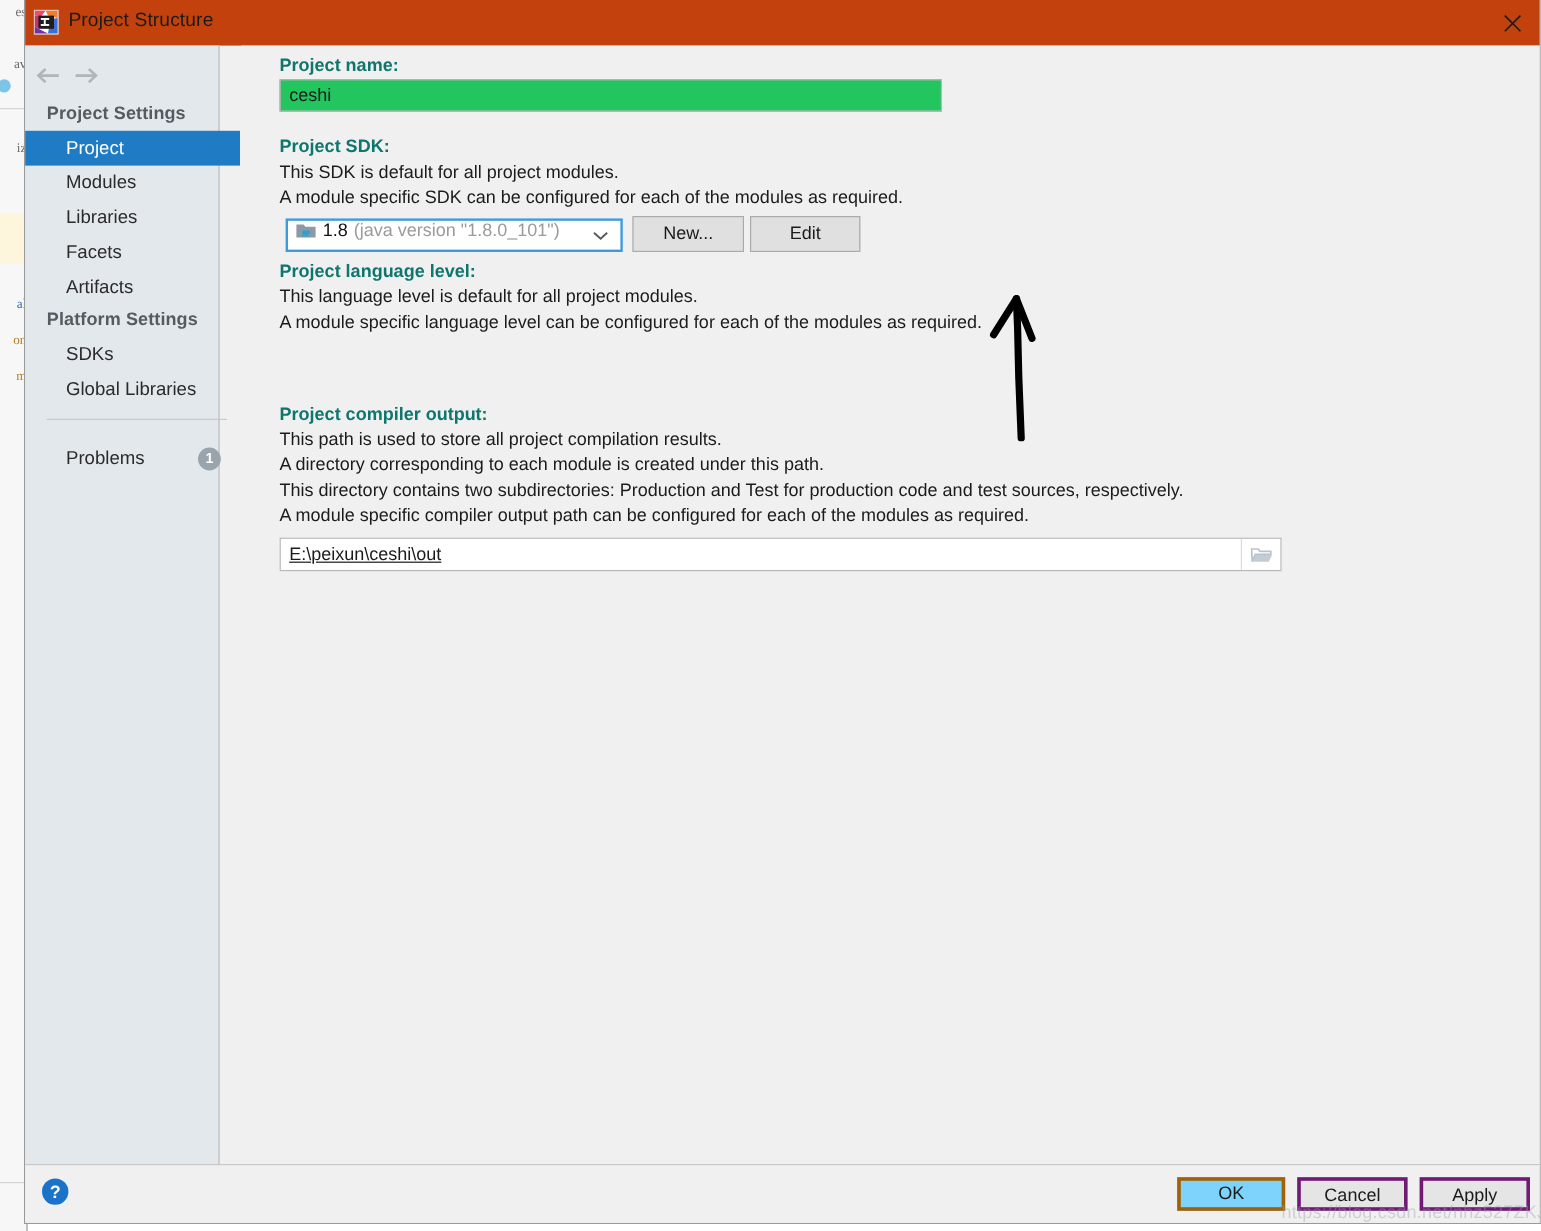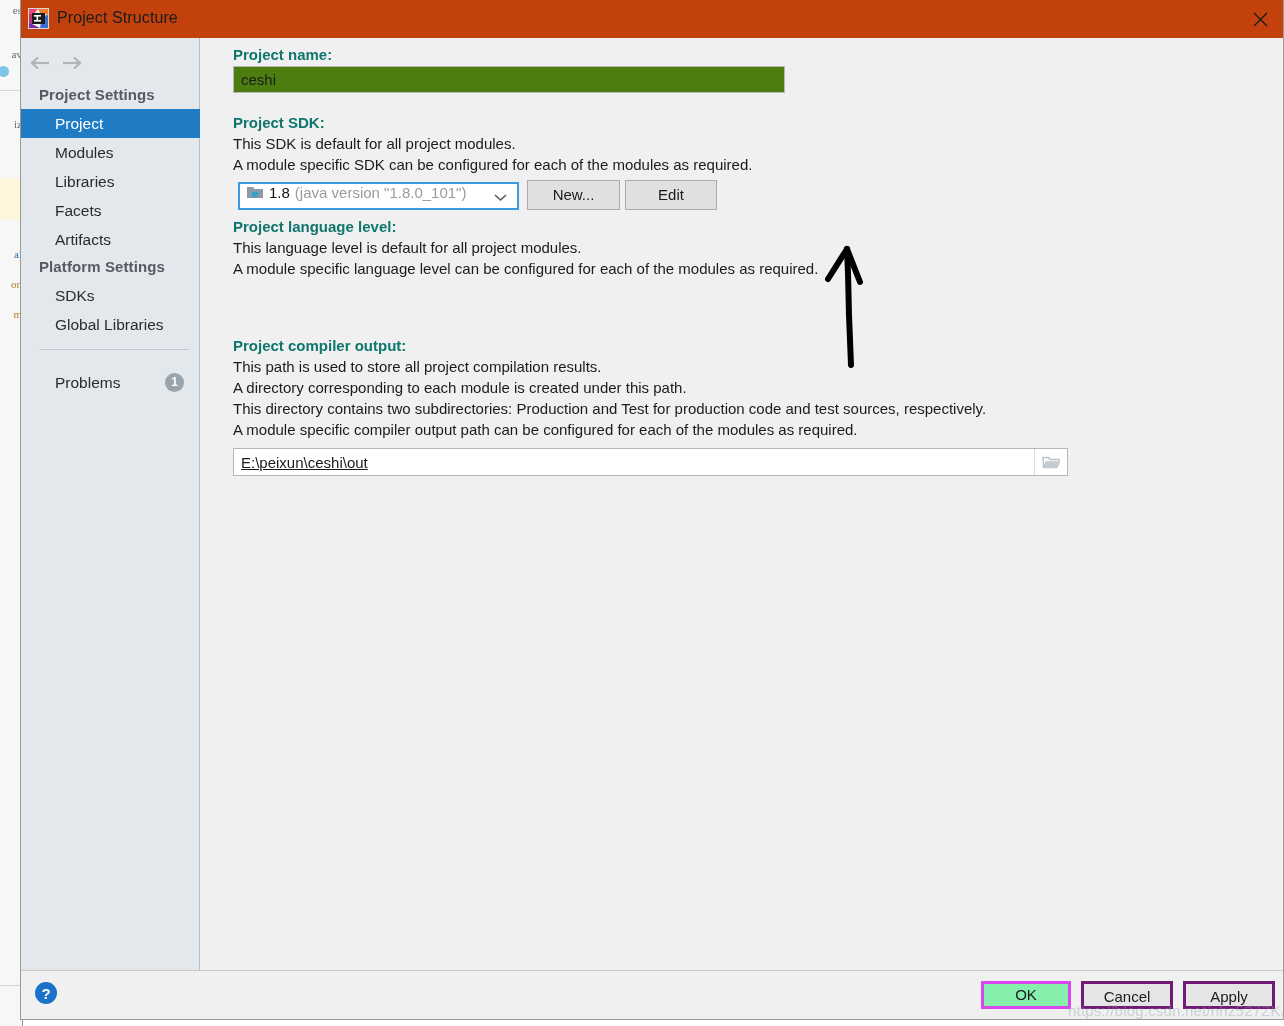--- a/index.html
+++ b/index.html
@@ -92,21 +92,21 @@
     display: flex; align-items: center; justify-content: center;
     color: #111;
   }
   .close-btn svg { display: block; }
 
   
   .sidebar {
     position: absolute;
     left: 0;
     top: 38px;
-    width: 179px;
+    width: 162px;
     height: 933px;
     background: #e3e8ed;
     border-right: 1px solid #bcbcbc;
     box-sizing: border-box;
   }
   .nav-arrows {
     position: absolute;
     left: 0; top: 8px;
     width: 179px; height: 34px;
   }
@@ -185,21 +185,21 @@
   }
   .lbl {
     position: absolute;
     font-size: 15px;
     color: #1b1b1b;
     white-space: nowrap;
   }
 
   .text-input {
     position: absolute;
-    background: #4d7c0f;
+    background: #22c55e;
     border: 1px solid #b7b7b7;
     box-sizing: border-box;
     font-family: "Liberation Sans", sans-serif;
     font-size: 15px;
     color: #1b1b1b;
     padding: 0 7px;
     line-height: 25px;
     height: 27px;
     white-space: nowrap;
     overflow: hidden;
@@ -309,22 +309,22 @@
     box-sizing: border-box;
     background: #e5e5e5;
     border: 3px solid #701a75;
     font-family: "Liberation Sans", sans-serif;
     font-size: 15px;
     color: #1b1b1b;
     text-align: center;
     line-height: 26px;
   }
   .dlg-btn.default {
-    border: 3px solid #d946ef;
-    background: #86efac;
+    border: 3px solid #a16207;
+    background: #7dd3fc;
     line-height: 22px;
   }
 
   .watermark {
     position: absolute;
     left: 1068px;
     top: 1002px;
     font-size: 15px;
     color: rgba(150,160,170,0.40);
     letter-spacing: 0.2px;

